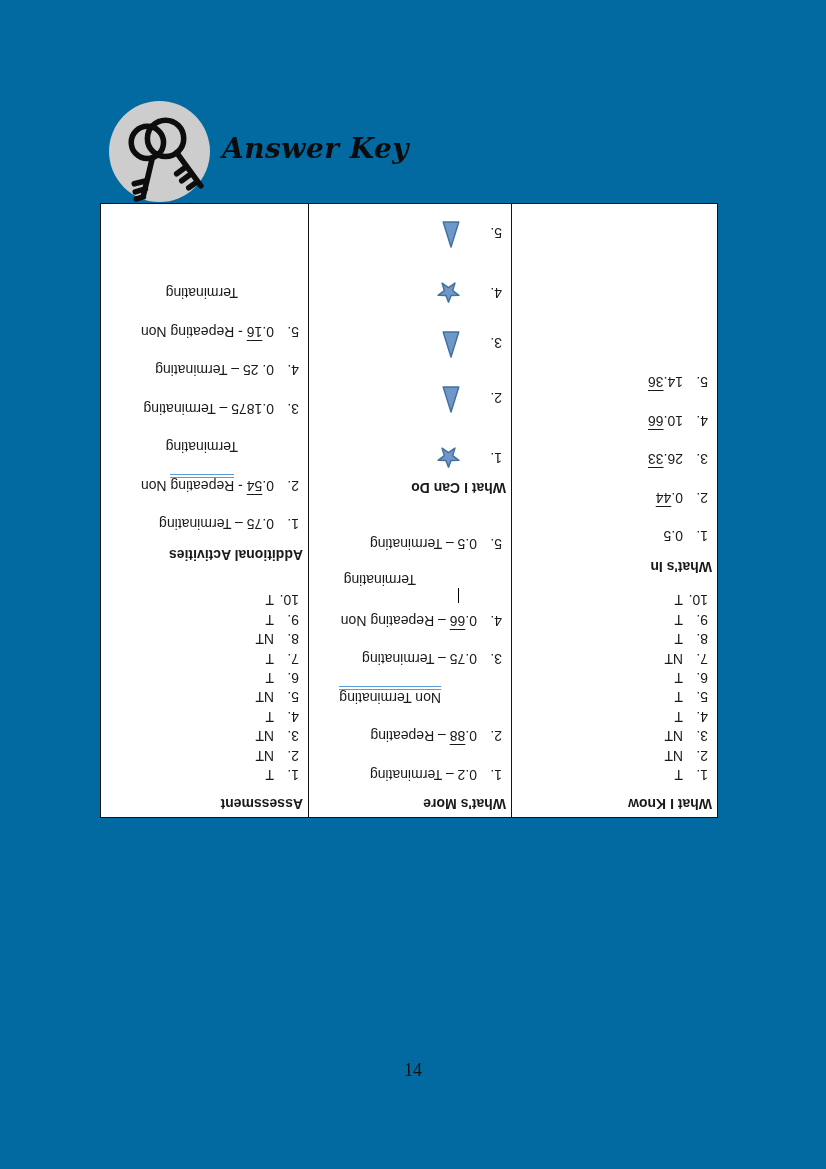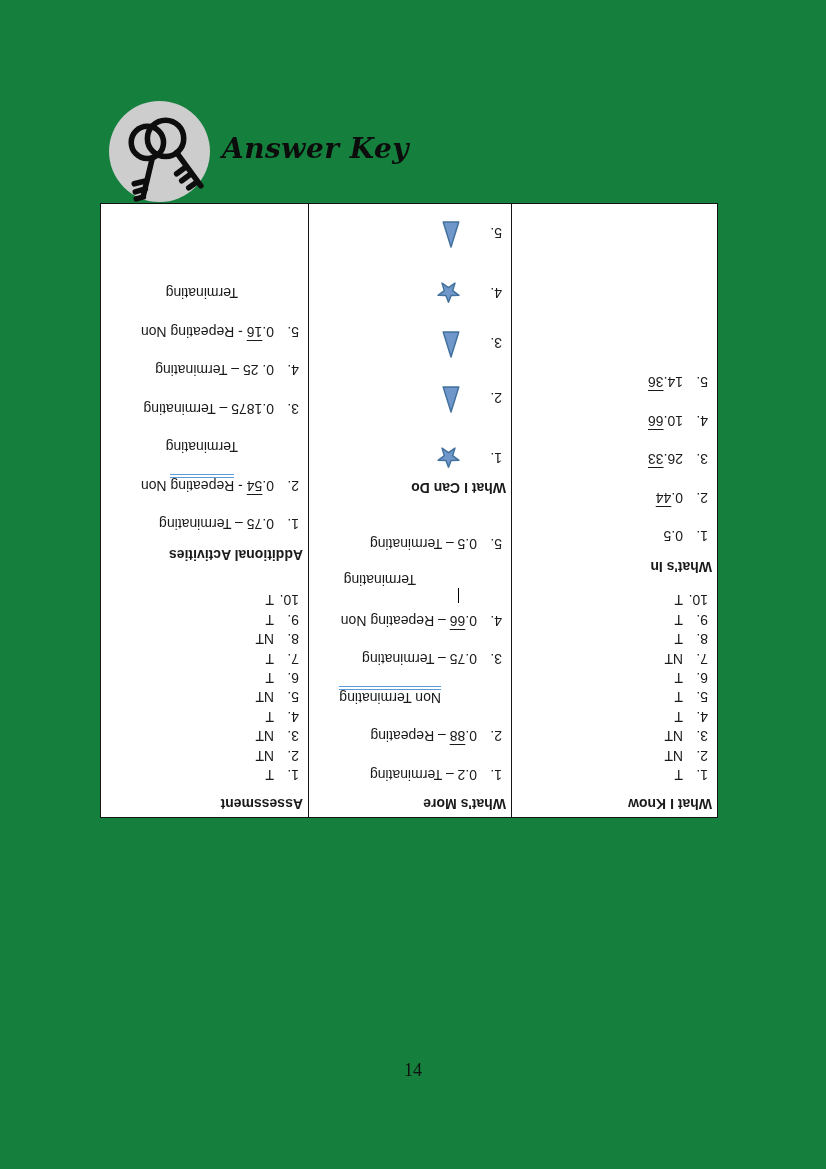--- a/index.html
+++ b/index.html
@@ -1,20 +1,20 @@
 <!DOCTYPE html>
 <html><head>
 <meta charset="utf-8">
 <style>
   * { box-sizing: border-box; margin: 0; padding: 0; }
   html,body { background: #ffffff; }
   .page {
     position: relative;
     width: 826px; height: 1169px;
-    background: #15803d;
+    background: #0369a1;
     font-family: "Liberation Sans", sans-serif;
     color: #1a1a1a;
     overflow: hidden;
   }
 
   
   .keys-badge { position: absolute; left: 107px; top: 99px; }
   .page-title {
     position: absolute; left: 222px; top: 132px;
     font-family: "DejaVu Serif", serif;

